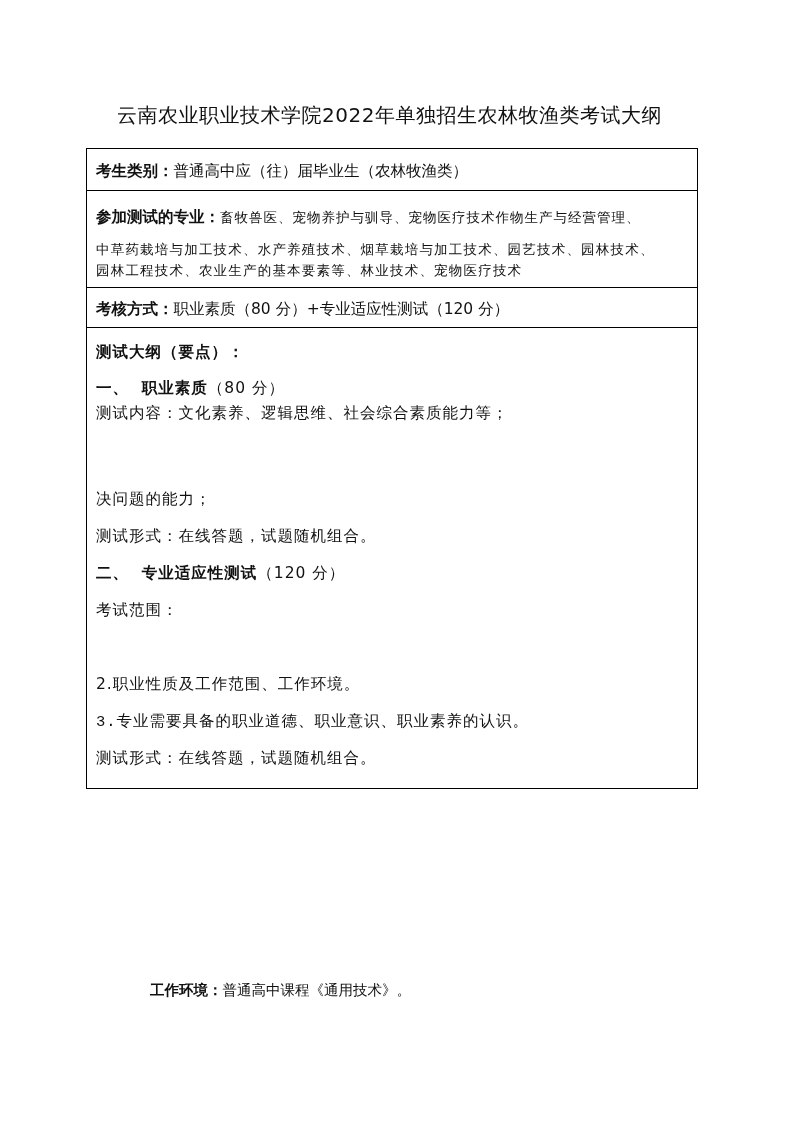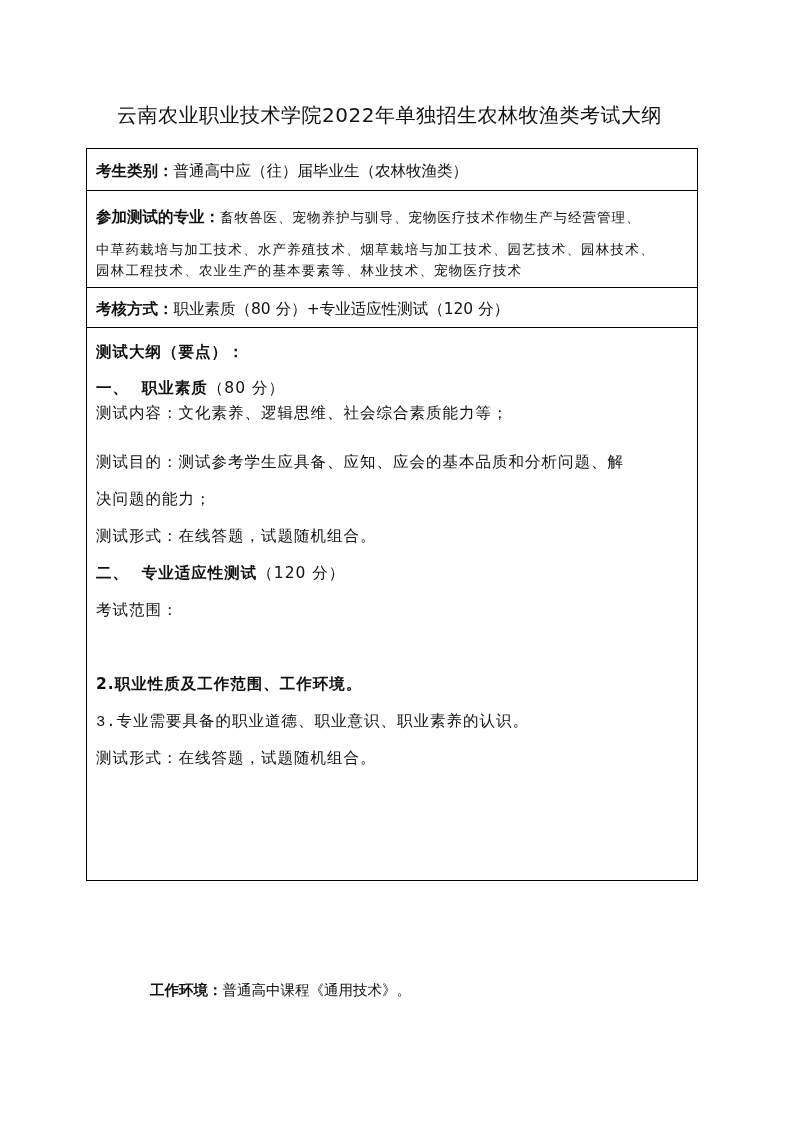--- a/index.html
+++ b/index.html
@@ -1,18 +1,18 @@
 <!DOCTYPE html>
 <html><head>
 <meta charset="utf-8">
 <style>
   html, body { margin: 0; padding: 0; background: #ffffff; }
   body { width: 793px; height: 1122px; position: relative; font-family: "DejaVu Serif", "Liberation Serif", serif; color: #111; overflow: hidden; }
   .title { position: absolute; left: 0; width: 779px; top: 102px; text-align: center; font-size: 20px; letter-spacing: 0.5px; font-family: "DejaVu Sans", "Liberation Sans", sans-serif; }
-  .tbl { position: absolute; left: 86px; top: 148px; width: 612px; height: 733px; border: 1.5px solid #000; box-sizing: border-box; text-align: right; }
+  .tbl { position: absolute; left: 86px; top: 148px; width: 612px; height: 641px; border: 1.5px solid #000; box-sizing: border-box; text-align: right; }
   .row { position: absolute; left: 0; right: 0; border-bottom: 1.5px solid #000; box-sizing: border-box; padding-left: 9px; }
   .r1 { top: 0; height: 42px; }
   .r2 { top: 42px; height: 97px; }
   .r3 { top: 139px; height: 40px; }
   .r4 { top: 179px; bottom: 0; border-bottom: none; }
   .lbl { font-weight: bold; font-family: "DejaVu Sans", "Liberation Sans", sans-serif; }
   .txt16 { font-size: 15.5px; font-family: "DejaVu Sans", "Liberation Sans", sans-serif; }
   .r1 .line { position: absolute; top: 12px; }
   .r3 .line { position: absolute; top: 11px; }
   .r2 .line1 { position: absolute; top: 16px; font-size: 15.5px; }
@@ -48,28 +48,27 @@
       <span class="lbl">考核方式：</span><span>职业素质（80 分）+专业适应性测试（120 分）</span>
     </div>
   </div>
 
   <div class="row r4">
     <div class="para lbl" style="top:14px;">测试大纲（要点）：</div>
     <div class="para" style="top:50px;">
       <span class="lbl" style="white-space:pre;">一、  职业素质</span><span>（80 分）</span>
     </div>
     <div class="para" style="top:75px;">测试内容：文化素养、逻辑思维、社会综合素质能力等；</div>
-    <div class="para" style="top:124px;">测试目的：测试参考学生应具备、应知、应会的基本品质和分析问题、解</div>
     <div class="para" style="top:161px;">决问题的能力；</div>
     <div class="para" style="top:198px;">测试形式：在线答题，试题随机组合。</div>
     <div class="para" style="top:235px;">
       <span class="lbl" style="white-space:pre;">二、  专业适应性测试</span><span>（120 分）</span>
     </div>
     <div class="para" style="top:272px;">考试范围：</div>
-    <div class="para" style="top:346px;font-weight:bold;">2.职业性质及工作范围、工作环境。</div>
+    <div class="para" style="top:346px;">2.职业性质及工作范围、工作环境。</div>
     <div class="para" style="top:383px;font-family:Liberation Mono, monospace;">3.专业需要具备的职业道德、职业意识、职业素养的认识。</div>
     <div class="para" style="top:420px;">测试形式：在线答题，试题随机组合。</div>
   </div>
 </div>
 
 <div class="ref">
   <span class="lbl">工作环境：</span><span>普通高中课程《通用技术》。</span>
 </div>
 
 </body></html>

